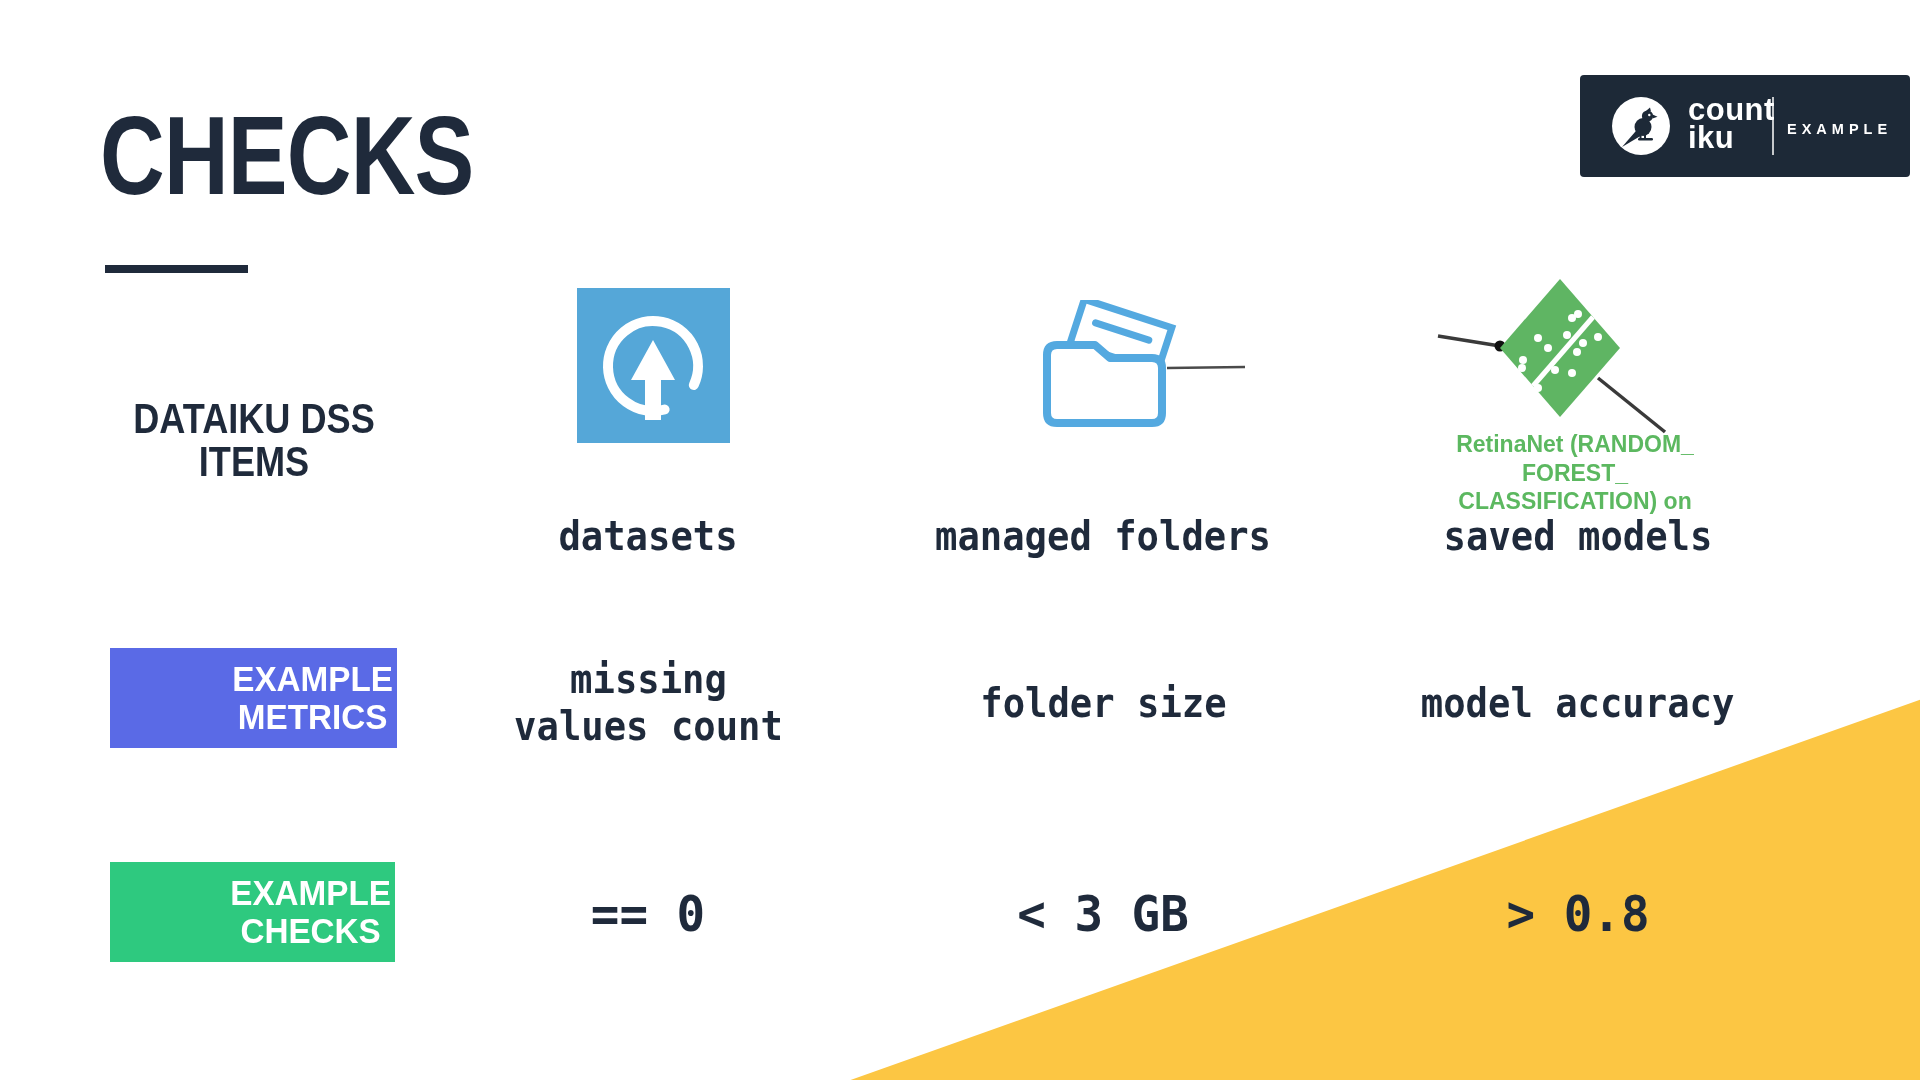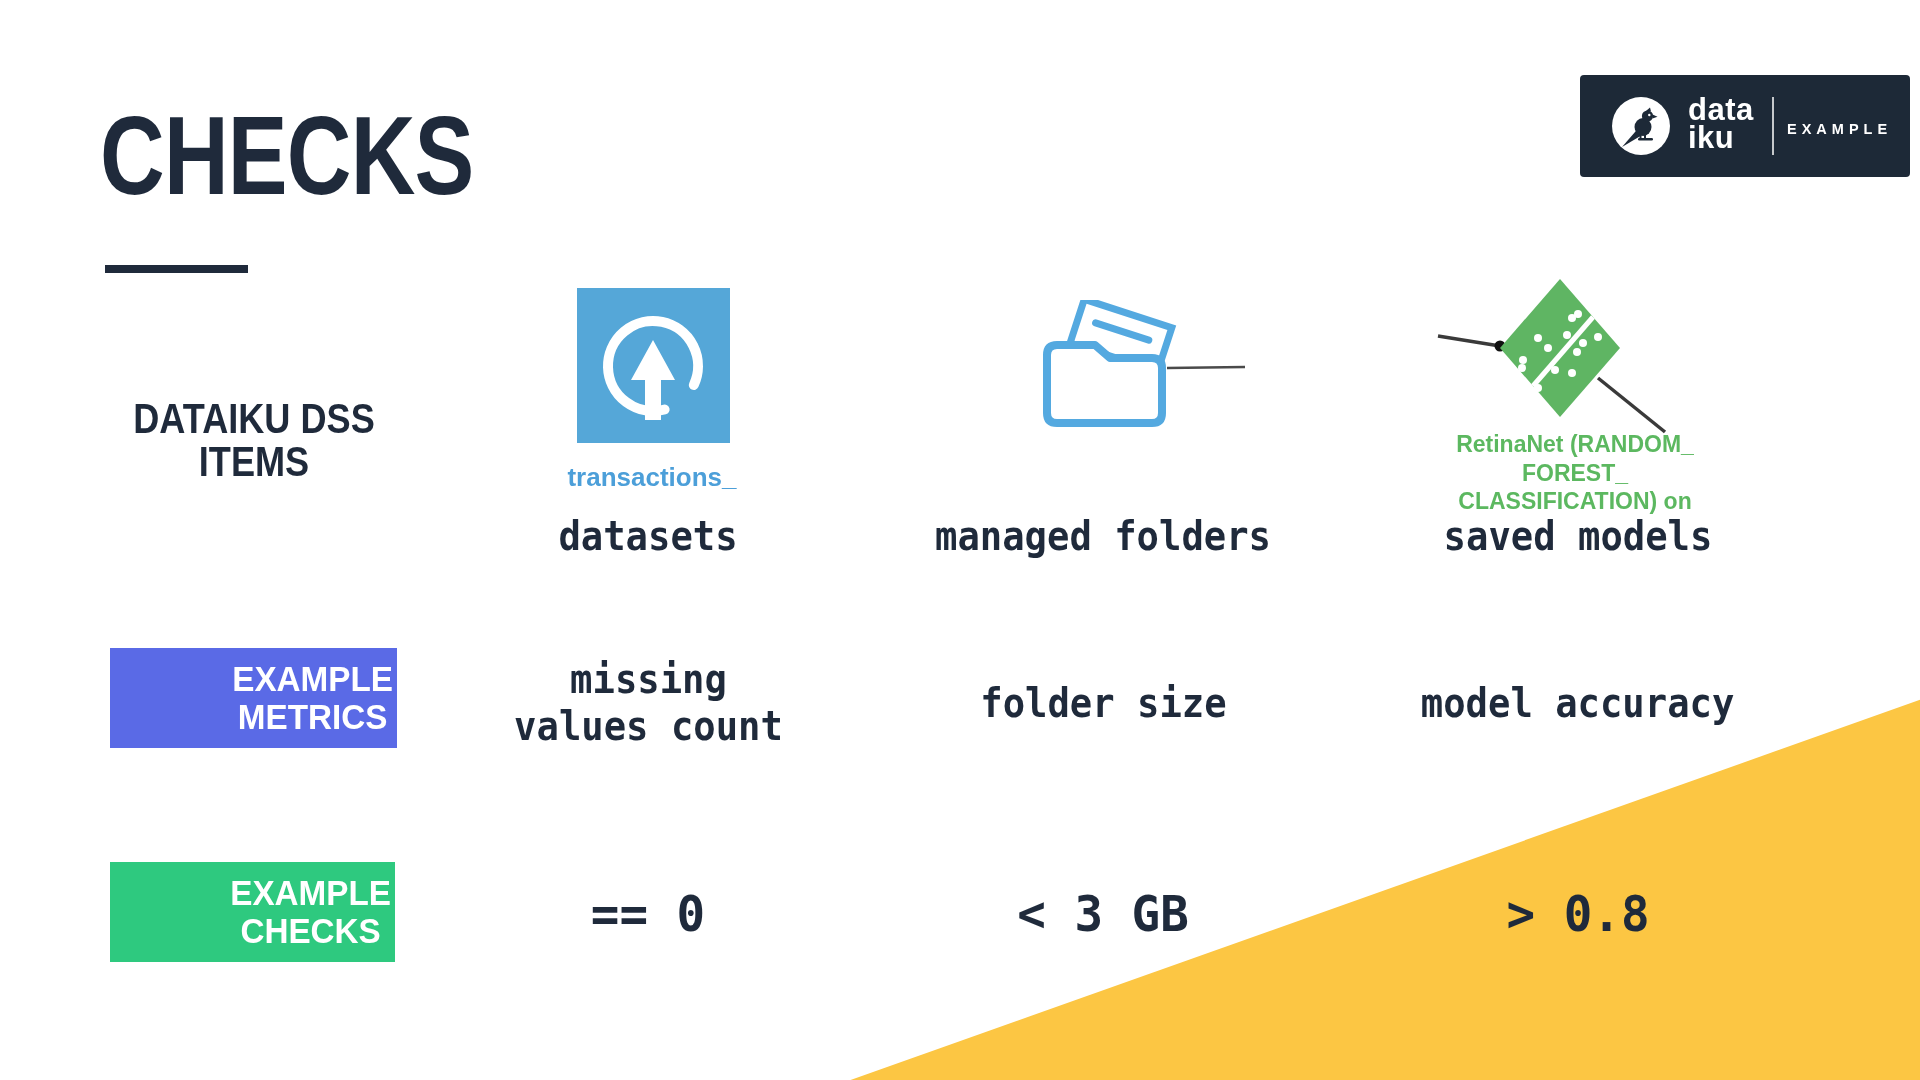--- a/index.html
+++ b/index.html
@@ -81,21 +81,21 @@
           <circle cx="35.5" cy="19" r="5.6"></circle>
           <polygon points="34,14 38,10.5 39,14.5"></polygon>
           <polygon points="40.5,17.5 45.5,19.8 40.5,21.5"></polygon>
           <rect x="26" y="41" width="15" height="2.6" rx="1.3"></rect>
           <rect x="27.5" y="37" width="2" height="5"></rect>
           <rect x="32" y="37" width="2" height="5"></rect>
         </g>
         <circle cx="37.3" cy="18" r="1.2" fill="#ffffff"></circle>
       </svg>
     </div>
-    <div class="logo-brand pre">data
+    <div class="logo-brand pre">count
 iku</div>
     <div class="logo-divider"></div>
     <div class="logo-academy">EXAMPLE</div>
   </div>
 
   <div class="abs dss-label pre">DATAIKU DSS
 ITEMS</div>
 
   <div class="abs badge badge-metrics">
     <div class="badge-text pre">EXAMPLE
@@ -105,21 +105,20 @@
   <div class="abs badge badge-checks">
     <div class="badge-text pre">EXAMPLE
 CHECKS</div>
   </div>
 
   <svg class="abs svg-dataset" width="153" height="155" viewBox="0 0 153 155">
     <rect x="0" y="0" width="153" height="155" fill="#55a7d8"></rect>
     <path d="M 87.6 121.5 A 45 45 0 1 1 116.8 97.0" fill="none" stroke="#ffffff" stroke-width="10" stroke-linecap="round"></path>
     <polygon points="76,52 98,92 84,92 84,132 68,132 68,92 54,92" fill="#ffffff"></polygon>
   </svg>
-  <div class="abs icon-label label-dataset">transactions_</div>
 
   <svg class="abs svg-folder" width="220" height="130" viewBox="0 0 220 130">
     <line x1="127" y1="68" x2="205" y2="67" stroke="#4a4a4a" stroke-width="2.5"></line>
     <g transform="rotate(18 80 35)">
       <rect x="35" y="12" width="92" height="46" fill="#ffffff" stroke="#54a9e0" stroke-width="7"></rect>
       <line x1="53" y1="31" x2="109" y2="31" stroke="#54a9e0" stroke-width="7" stroke-linecap="round"></line>
     </g>
     <path d="M 17 45 L 55 45 L 70 58 L 112 58 Q 122 58 122 68 L 122 113 Q 122 123 112 123 L 17 123 Q 7 123 7 113 L 7 55 Q 7 45 17 45 Z" fill="#ffffff" stroke="#54a9e0" stroke-width="8" stroke-linejoin="round"></path>
   </svg>
 

